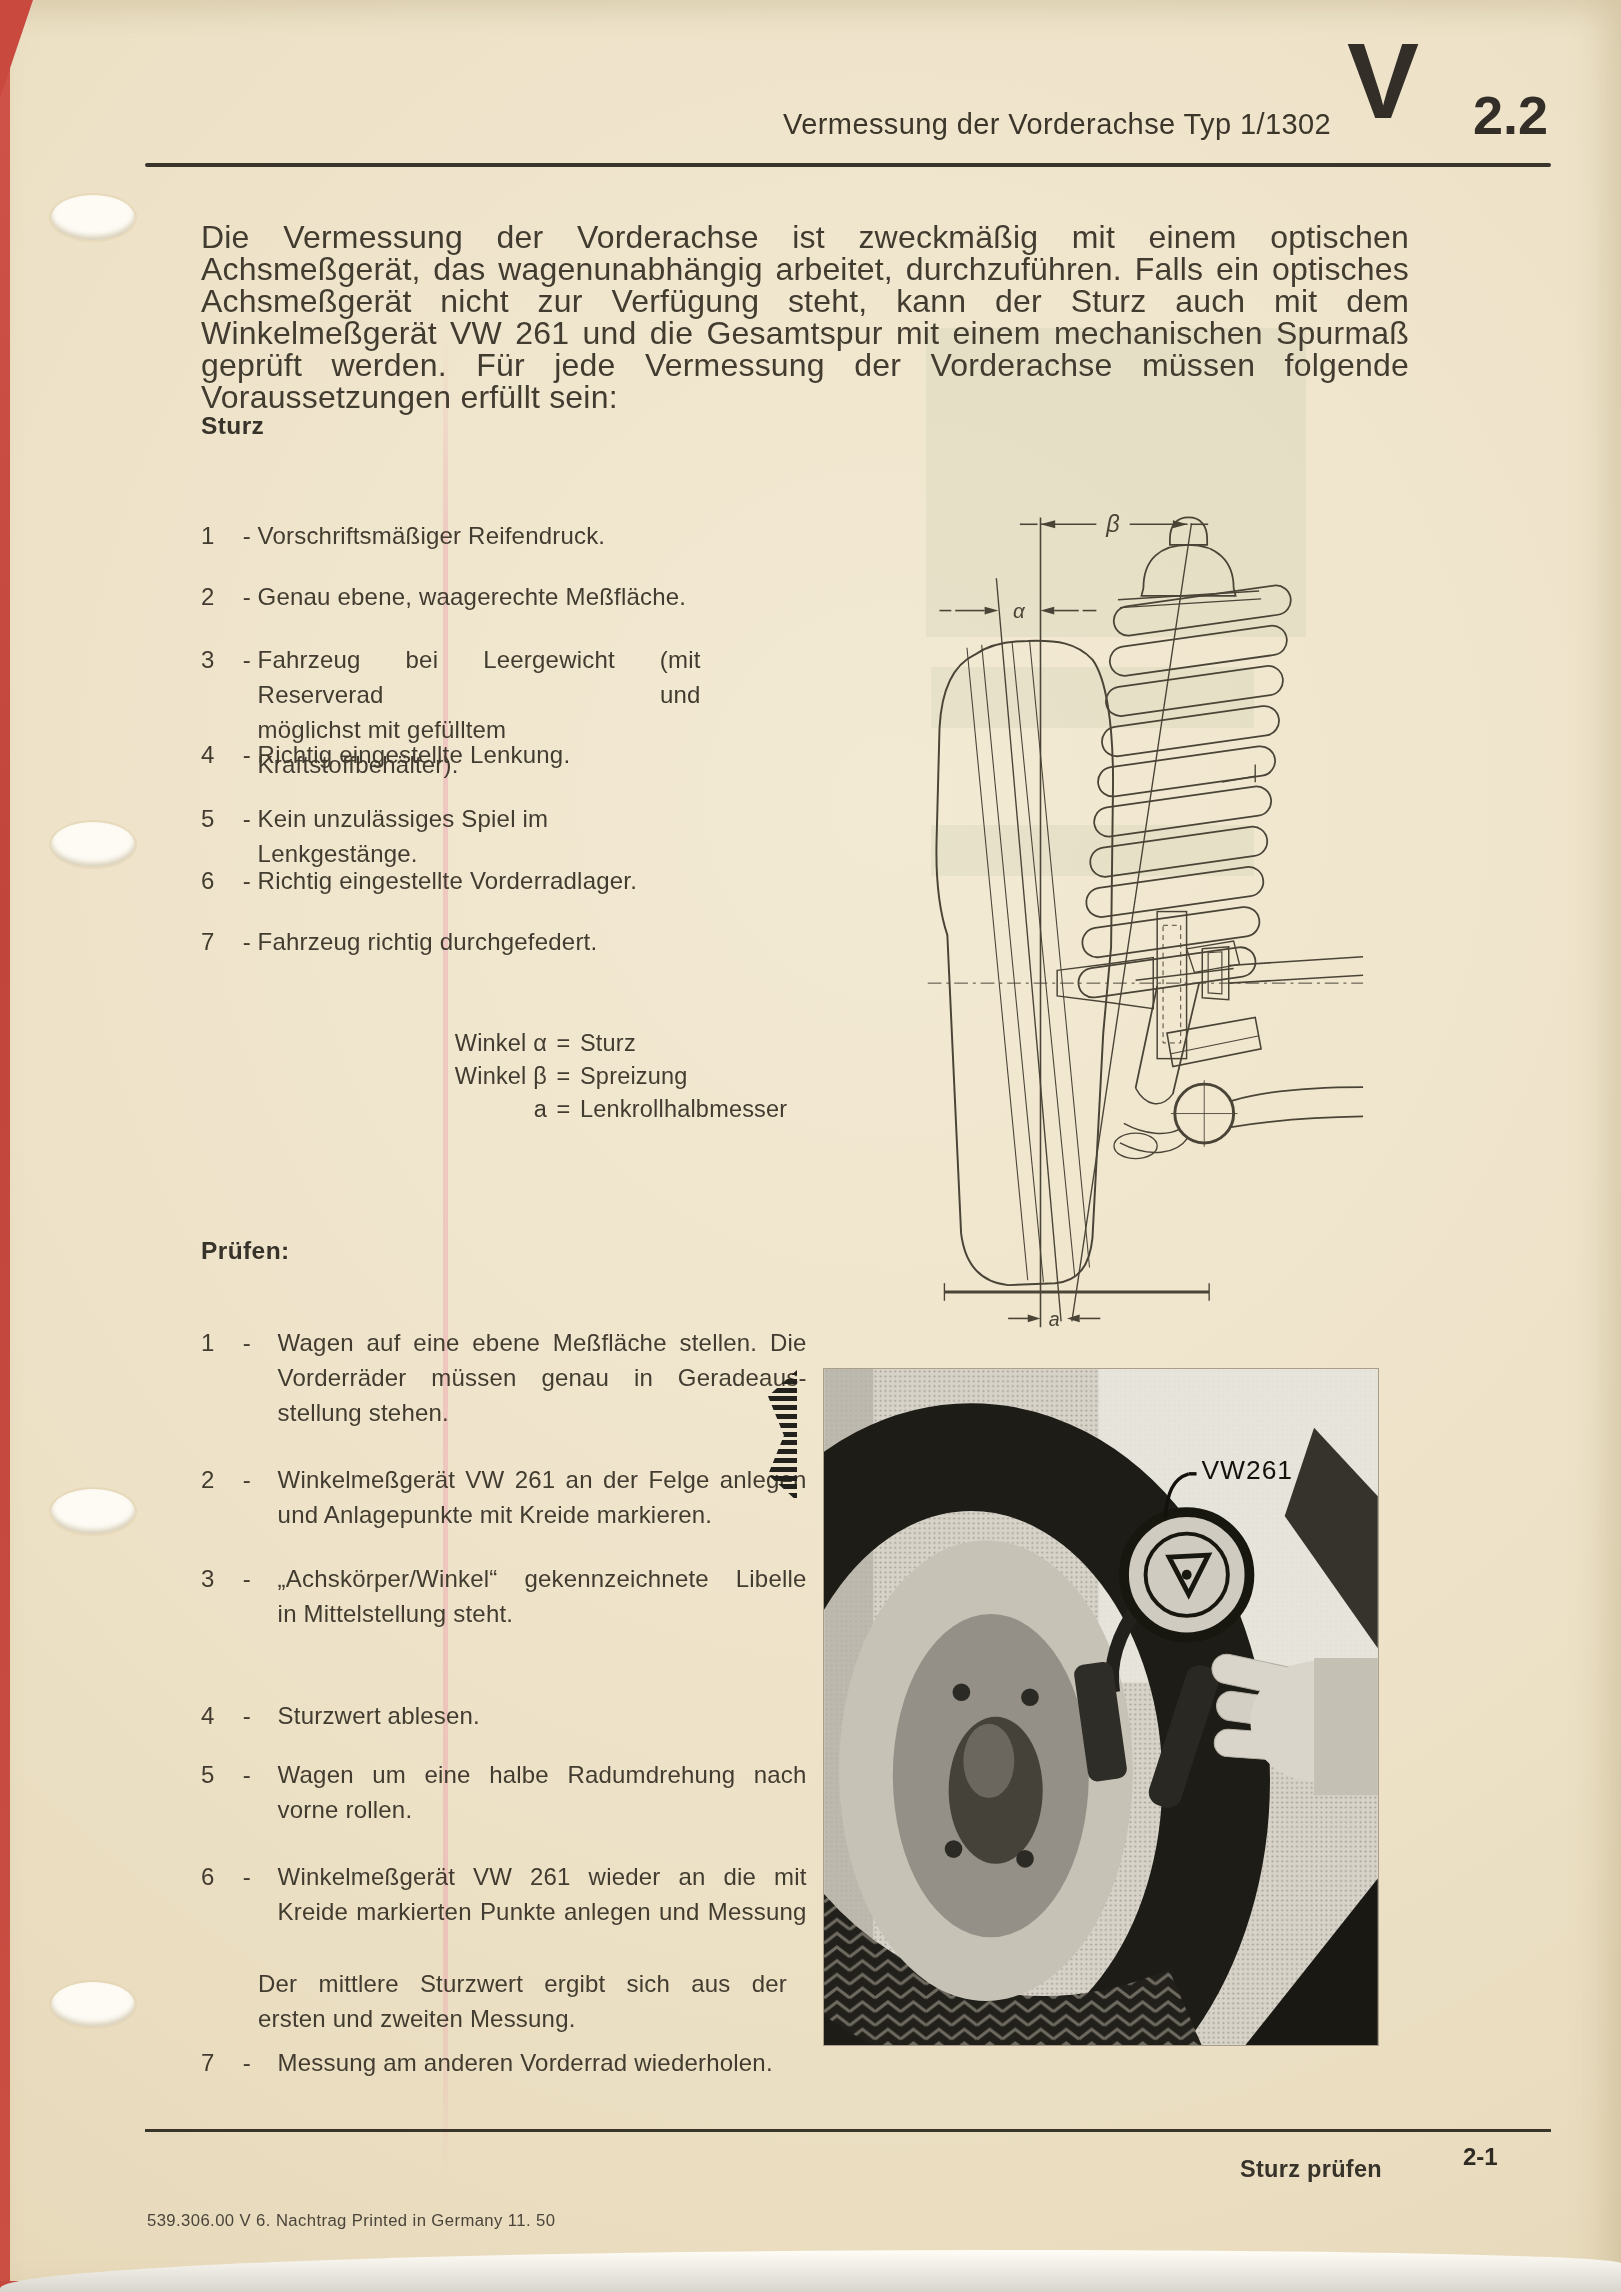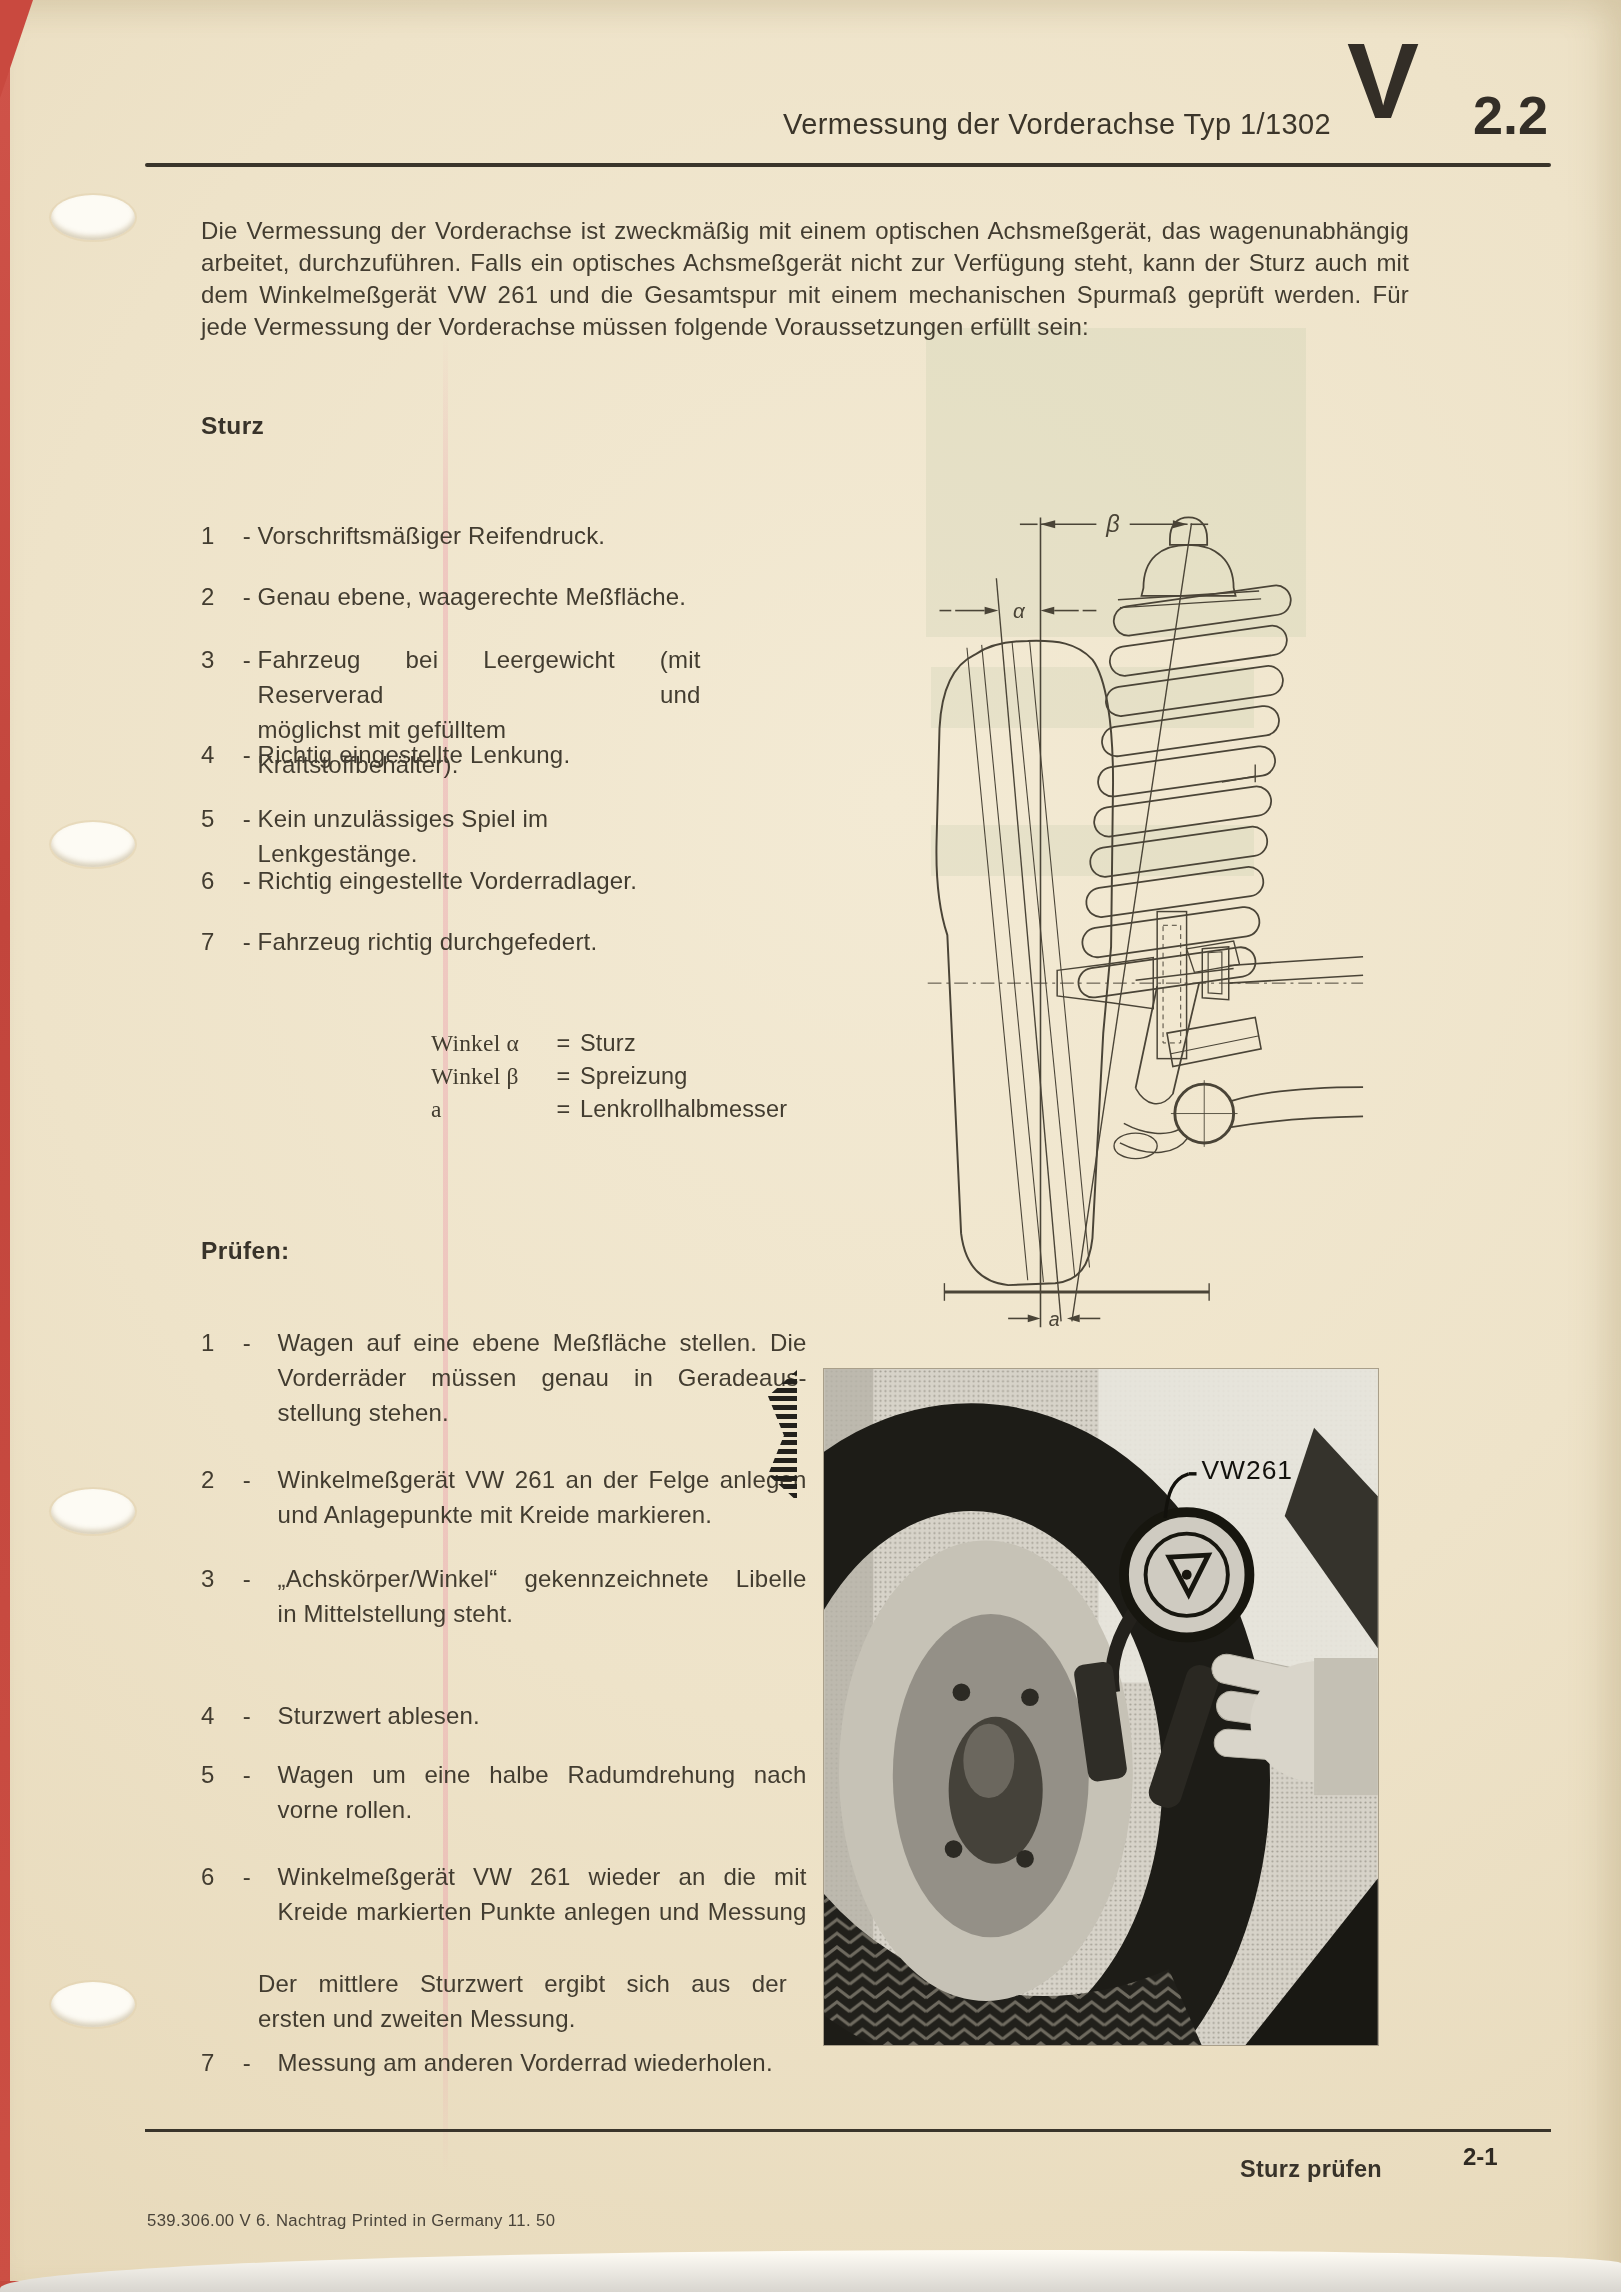--- a/index.html
+++ b/index.html
@@ -23,37 +23,37 @@
         box-shadow: inset 0 -3.9px 4.9px rgba(160,140,95,.38), 0 0 0 2px rgba(226,210,175,.55);}
   .h1{top:195px;} .h2{top:822px;} .h3{top:1489px;} .h4{top:1982px;}
 
   
   .header-title{position:absolute;top:108px;left:588px;width:743px;text-align:right;font-size:29px;letter-spacing:0.4px;color:#3b352a;}
   .v-big{position:absolute;top:27.4px;left:1347px;font-size:108px;font-weight:700;letter-spacing:-2.9px;color:#332e27;line-height:1;}
   .v-sub{position:absolute;top:88px;left:1437px;font-size:54px;font-weight:700;color:#332e27;line-height:1;margin-left:36px;}
   .rule-top{position:absolute;top:163px;left:145px;width:1406px;height:3.9px;background:#3a352b;border-radius:2px;}
 
   
-  .intro{position:absolute;top:215px;left:201px;width:1208px;font-size:24px;line-height:32px;text-align:justify;letter-spacing:0.2px;}
+  .intro{position:absolute;top:221px;left:201px;width:1208px;font-size:32px;line-height:32px;text-align:justify;letter-spacing:0.2px;}
   .sec-head{position:absolute;left:201px;font-size:24.5px;font-weight:700;letter-spacing:0.4px;color:#38332a;}
   .sh-sturz{top:412px;} .sh-pruefen{top:1237px;}
 
   .litem{position:absolute;left:201px;display:grid;grid-template-columns:35px 21.6px 1fr;font-size:24px;line-height:35px;letter-spacing:0.2px;}
   .ldash{text-align:center;}
   .si .itext{width:443px;}
   .pi .itext{width:529px;margin-left:20px;}
   .s1{top:518px;} .s2{top:579px;} .s3{top:642px;} .s4{top:737px;} .s5{top:801px;} .s6{top:863px;} .s7{top:924px;}
   .p1{top:1325px;} .p2{top:1462px;} .p3{top:1561px;} .p4{top:1698px;} .p5{top:1757px;} .p6{top:1859px;} .p7{top:2045px;}
   .note{position:absolute;left:258px;top:1966px;width:529px;font-size:24px;line-height:35px;letter-spacing:0.2px;}
   .jline{text-align:justify;text-align-last:justify;}
 
   
   .legend{position:absolute;left:431px;top:1027px;font-size:23.5px;line-height:33px;letter-spacing:0.2px;}
   .legend .row{display:grid;grid-template-columns:116px 33px auto;}
-  .legend .term{text-align:left;font-family:Liberation Serif, serif;}
+  .legend .term{text-align:right;}
   .legend .eq{text-align:center;}
 
   
   .diagram-wrap{position:absolute;left:910px;top:488px;width:461px;height:853px;}
   .photo-wrap{position:absolute;left:823px;top:1368px;width:554px;height:676px;border:1px solid #a99f8a;}
   .pointer-mark{position:absolute;left:768px;top:1370px;width:29px;height:131px;
      background:repeating-linear-gradient(180deg,#23211c 0 4.9px,rgba(0,0,0,0) 4.9px 8.8px);
      clip-path:polygon(100% 0,100% 100%,0 80%,55% 50%,0 20%);}
 
   

